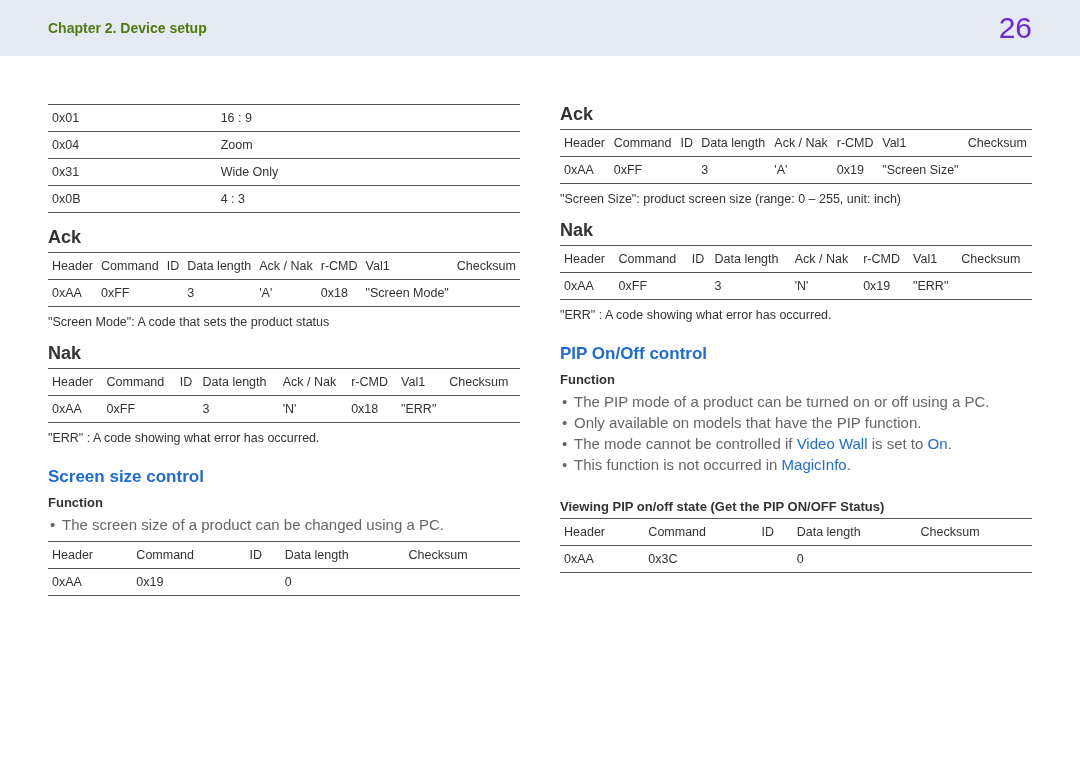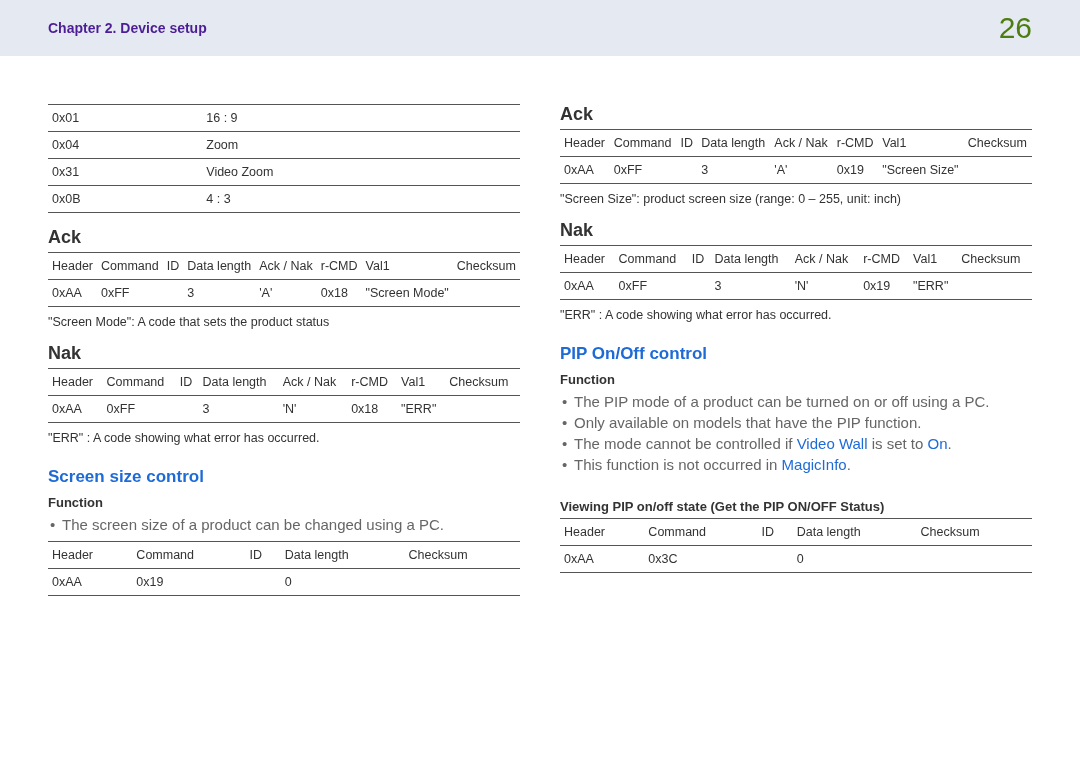--- a/index.html
+++ b/index.html
@@ -14,26 +14,26 @@
   }
   .page-header {
     background: #e5eaf2;
     height: 56px;
     display: flex;
     align-items: center;
     justify-content: space-between;
     padding: 0 48px;
   }
   .breadcrumb {
-    color: #4c1d95;
+    color: #4d7c0f;
     font-size: 14px;
     font-weight: 600;
   }
   .page-number {
-    color: #4d7c0f;
+    color: #6d28d9;
     font-size: 30px;
     font-weight: 400;
   }
   .content {
     display: flex;
     gap: 40px;
     padding: 48px;
   }
   .col { flex: 1; min-width: 0; }
   .simple-table, .cmd-table {
@@ -109,21 +109,21 @@
           <tr>
             <td>0x01</td>
             <td>16 : 9</td>
           </tr>
       <tr>
             <td>0x04</td>
             <td>Zoom</td>
           </tr>
       <tr>
             <td>0x31</td>
-            <td>Video Zoom</td>
+            <td>Wide Only</td>
           </tr>
       <tr>
             <td>0x0B</td>
             <td>4 : 3</td>
           </tr>
     </tbody>
       </table>
 
     <div class="sub-heading">Ack</div>
     <table class="cmd-table">

